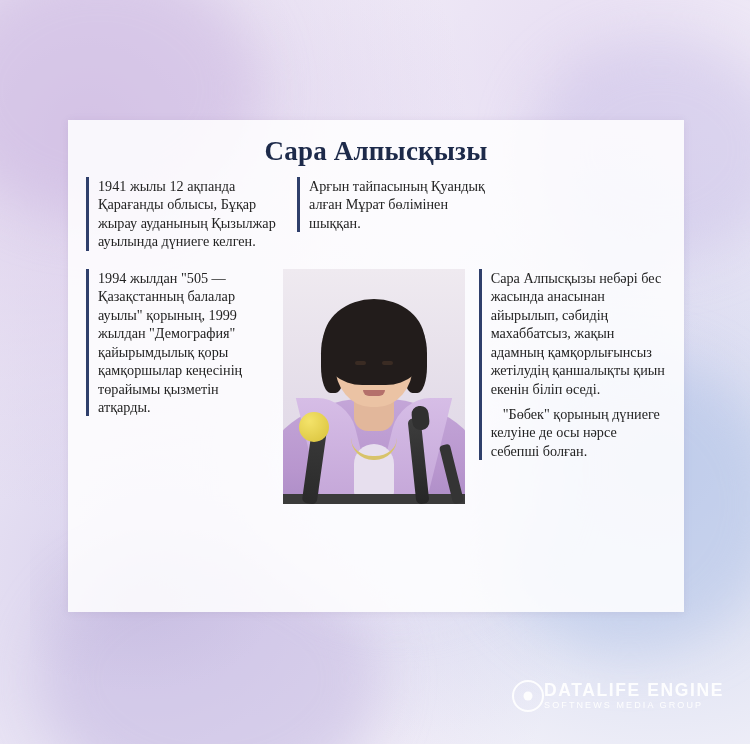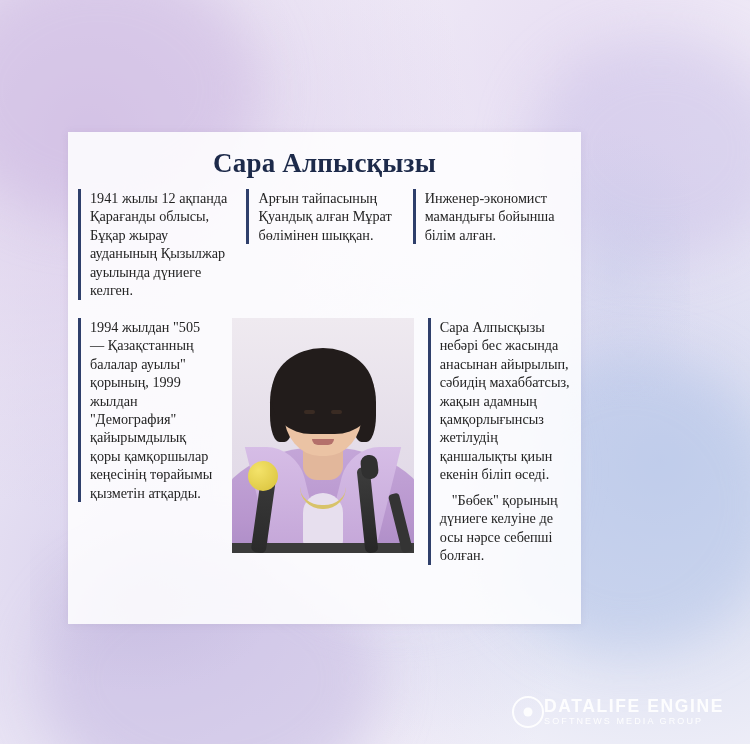--- a/index.html
+++ b/index.html
@@ -47,41 +47,41 @@
     background: radial-gradient(ellipse at 40% 40%, rgba(187,176,215,0.55) 0%, rgba(187,176,215,0) 65%);
   }
   .streak.s2 {
     right: 60px; top: 120px; width: 190px; height: 300px;
     background: radial-gradient(ellipse at 60% 50%, rgba(176,190,228,0.45) 0%, rgba(176,190,228,0) 66%);
   }
 
   .card {
     position: absolute;
     left: 68px;
-    top: 132px;
-    width: 513px;
+    top: 120px;
+    width: 616px;
     height: 492px;
     background: rgba(255,255,255,0.86);
     box-shadow: 0 1px 8px rgba(120,110,150,0.12);
   }
 
   .title {
     text-align: center;
     font-size: 27px;
     font-weight: bold;
     color: #1d2a4a;
     letter-spacing: .2px;
     padding-top: 16px;
     padding-bottom: 10px;
     font-family: "Liberation Serif", serif;
   }
 
   .row {
     display: flex;
-    padding: 0 10px;
+    padding: 0 18px;
     box-sizing: border-box;
   }
   .row-top {
     align-items: flex-start;
     gap: 14px;
   }
   .row-bottom {
     margin-top: 18px;
     align-items: flex-start;
     gap: 14px;
@@ -234,21 +234,21 @@
   }
   .ph-desk {
     position: absolute;
     left: 0; right: 0; bottom: 0; height: 10px;
     background: #3b3b3b;
   }
 
   .watermark {
     position: absolute;
     right: 26px;
-    bottom: 16px;
+    bottom: 32px;
     display: flex;
     align-items: center;
     opacity: .92;
   }
   .wm-logo {
     width: 28px; height: 28px;
     border-radius: 50%;
     border: 2.5px solid #ffffff;
     position: relative;
     flex: 0 0 auto;
@@ -294,23 +294,20 @@
   <div class="card">
 
     <div class="title">Сара Алпысқызы</div>
 
     <div class="row row-top">
       <div class="block c1">
         <p>1941 жылы 12 ақпанда Қарағанды облысы, Бұқар жырау ауданының Қызылжар ауылында дүниеге келген.</p>
       </div>
       <div class="block c2">
         <p>Арғын тайпасының Қуандық алған Мұрат бөлімінен шыққан.</p>
-      </div>
-      <div class="block c3">
-        <p>Инженер-экономист мамандығы бойынша білім алған.</p>
       </div>
     </div>
 
     <div class="row row-bottom">
       <div class="block b1">
         <p>1994 жылдан "505 — Қазақстанның балалар ауылы" қорының, 1999 жылдан "Демография" қайырымдылық қоры қамқоршылар кеңесінің төрайымы қызметін атқарды.</p>
       </div>
 
       <div class="photo-wrap">
         <div class="photo">

